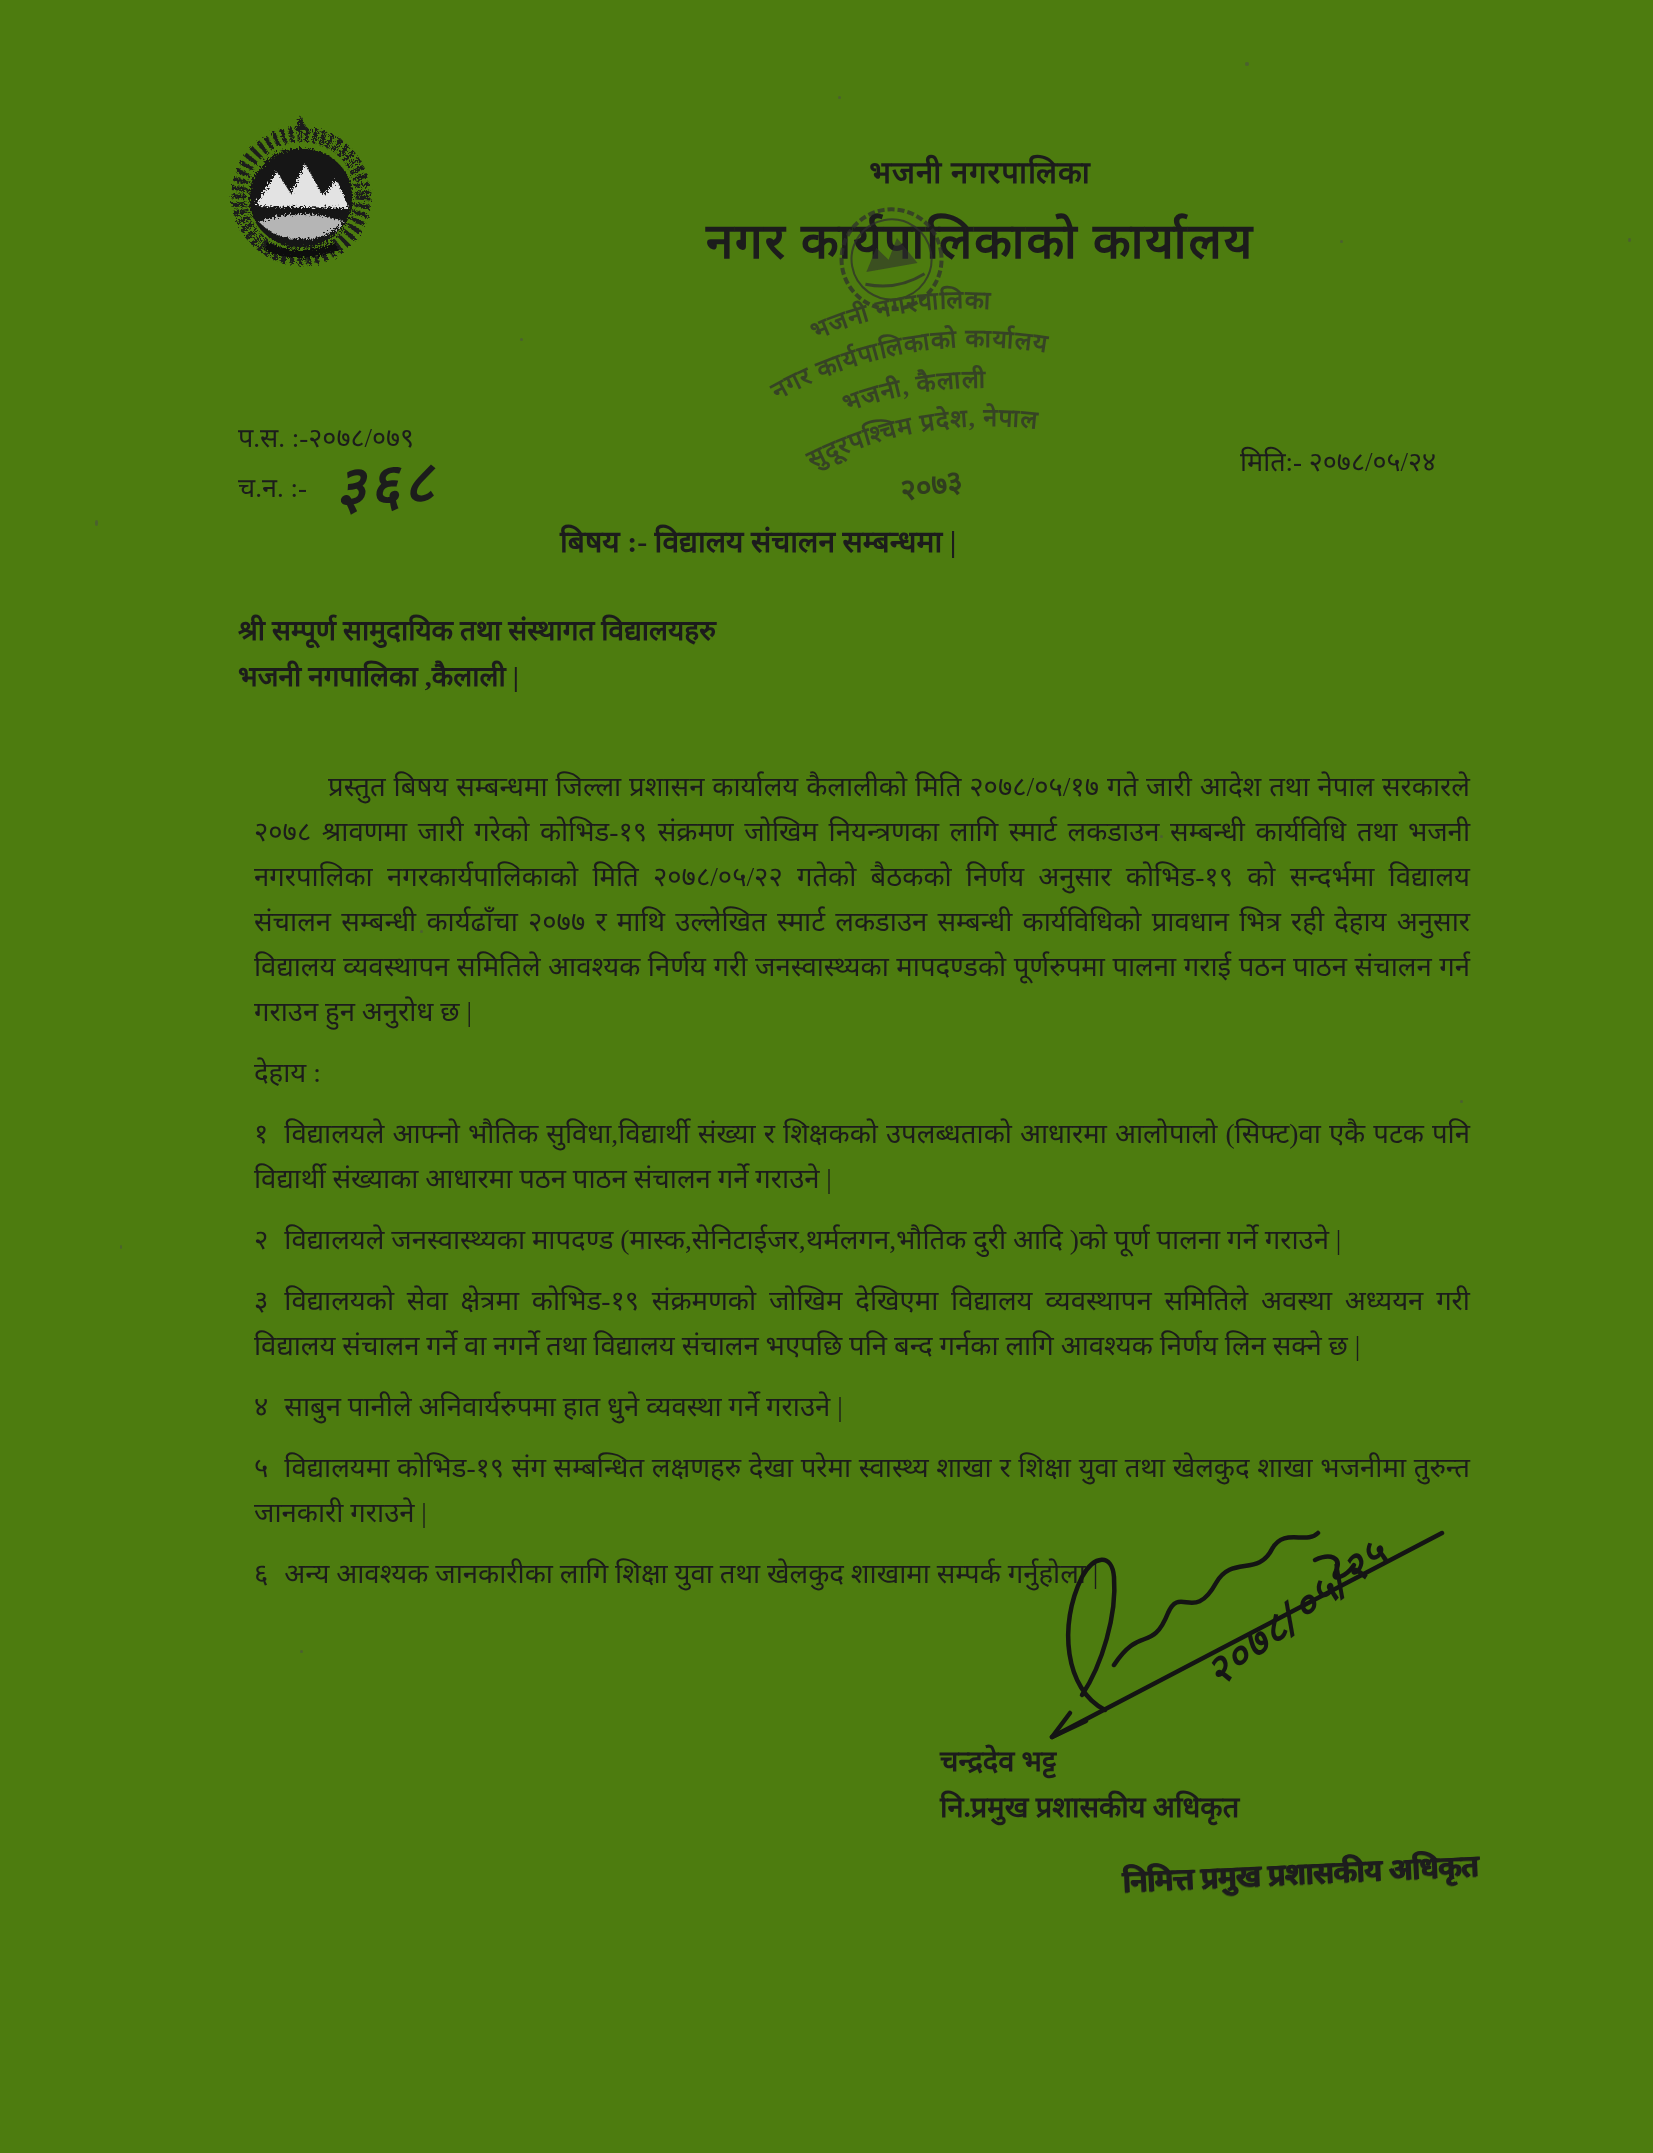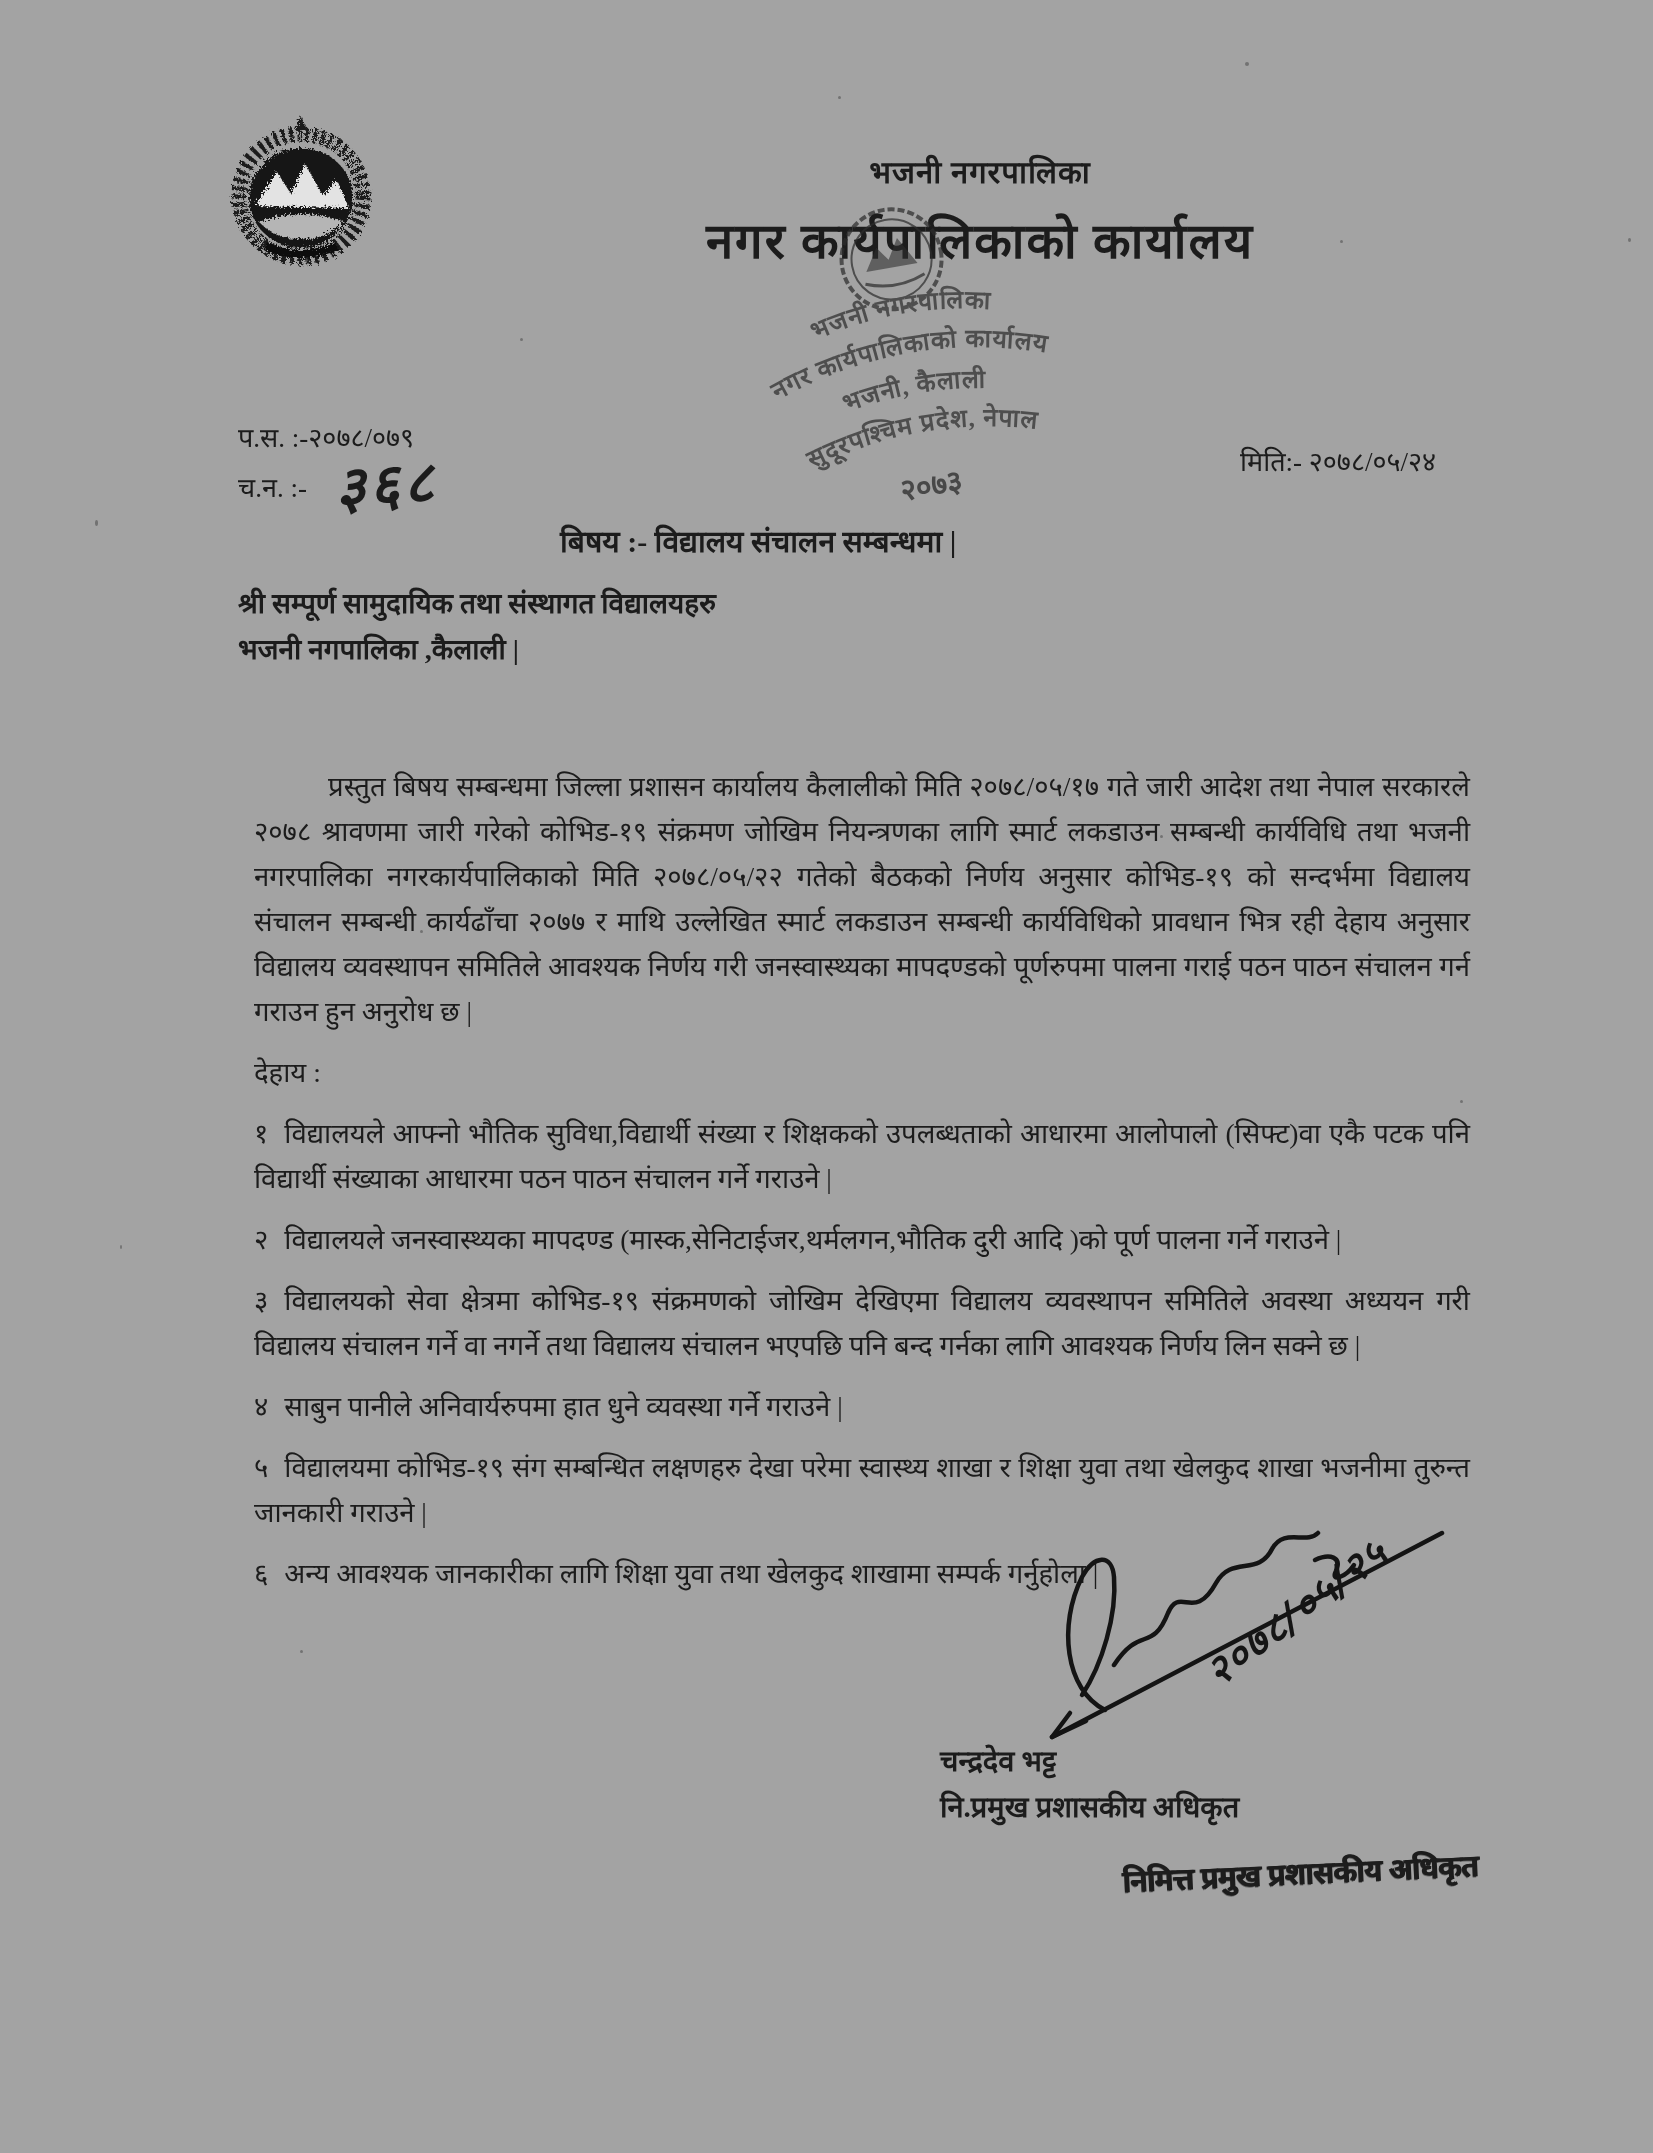--- a/index.html
+++ b/index.html
@@ -1,17 +1,17 @@
 <!DOCTYPE html>
 <html><head>
 <meta charset="utf-8">
 <style>
   html,body { margin:0; padding:0; background:#e8e8e8; }
   .page {
-    position:relative; width:1653px; height:2153px; background:#a3a3a3;
+    position:relative; width:1653px; height:2153px; background:#4d7c0f;
     margin:0 auto; overflow:hidden;
     font-family:"Liberation Serif","DejaVu Serif",serif;
     color:#1c1c1c;
   }
   
   .emblem-wrap { position:absolute; left:225px; top:110px; width:152px; height:160px; }
   .head-text { position:absolute; left:520px; top:150px; width:920px; text-align:center; }
   .muni-line { font-size:31px; font-weight:bold; letter-spacing:1px; }
   .office-line { font-size:49px; font-weight:bold; letter-spacing:2px; margin-top:14px; white-space:nowrap; }
   .round-stamp { position:absolute; left:712px; top:182px; width:390px; height:330px; opacity:.82; }
@@ -20,21 +20,21 @@
   .dispatch-row { display:flex; align-items:flex-end; }
   .hand-number {
     font-family:"DejaVu Sans",sans-serif; font-size:58px; font-style:italic;
     font-weight:bold; line-height:50px; margin-left:28px; transform:rotate(-4deg);
     letter-spacing:4px;
   }
   .date-block { position:absolute; left:1240px; top:442px; font-size:27px; }
   .subject-block { position:absolute; left:560px; top:520px; width:880px; text-align:left;
     font-size:30px; font-weight:bold; }
   
-  .addressee { position:absolute; left:238px; top:581px; font-size:28px; line-height:46px; font-weight:bold; }
+  .addressee { position:absolute; left:238px; top:608px; font-size:28px; line-height:46px; font-weight:bold; }
   .content { position:absolute; left:238px; top:748px; width:1248px; font-size:27.5px; line-height:45px; text-align:justify; }
   .content p { margin:16px; }
   .lead-para { text-indent:74px; }
   .list-heading { font-weight:normal; }
   .item .num { margin-right:16px; }
   
   .sig-area { position:absolute; left:1010px; top:1505px; width:480px; height:250px; }
   .sig-svg { position:absolute; left:0; top:0; }
   .sig-date {
     position:absolute; left:178px; top:78px; transform:rotate(-37deg);

